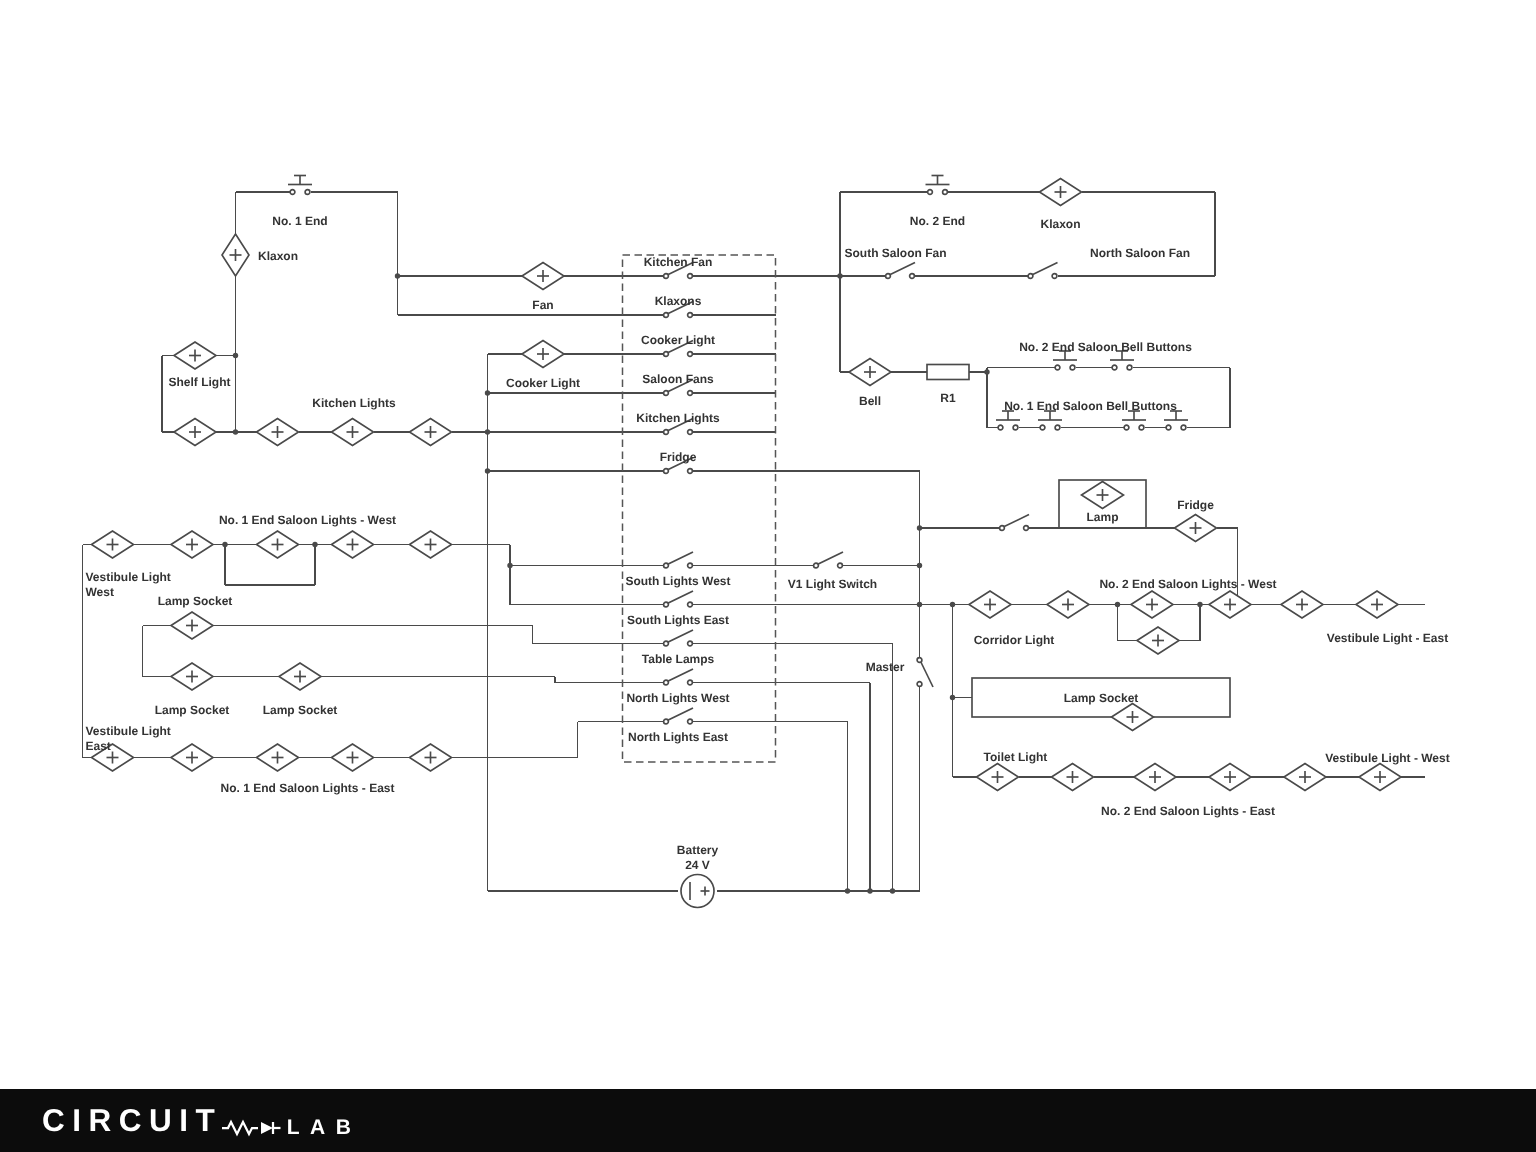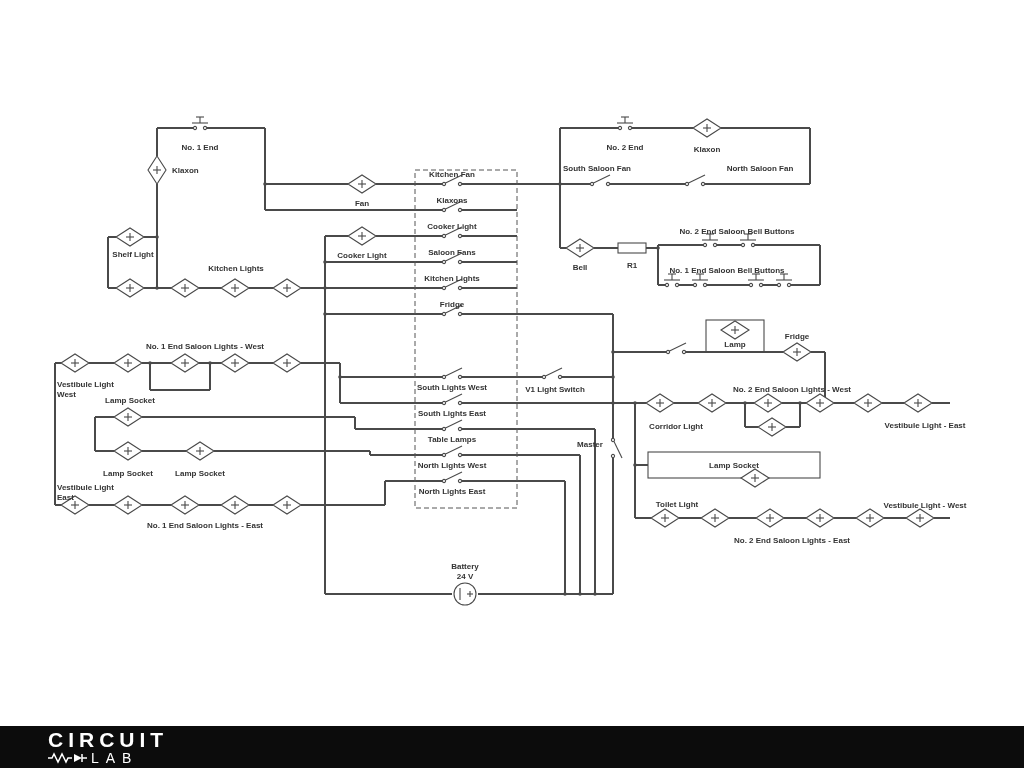--- a/index.html
+++ b/index.html
@@ -10,23 +10,23 @@
   .schematic text.ts{text-anchor:start;}
   .schematic text.tm{text-anchor:middle;}
   .wires line{stroke:#4a4a4a;stroke-width:1.1;shape-rendering:crispEdges;}
   .comp{stroke:#4a4a4a;stroke-width:1.1;fill:none;}
   .comp .pad{fill:#fff;}
   .dots circle{fill:#4a4a4a;stroke:none;}
   .boxrect{stroke:#4a4a4a;stroke-width:1.1;fill:none;}
   .dashedbox{stroke:#555;stroke-width:1;fill:none;stroke-dasharray:5 3;}
   .footer{position:absolute;left:0;top:726px;width:1024px;height:42px;background:#0c0c0c;color:#fff;
     display:flex;align-items:center;}
-  .logo{margin-left:48px;display:flex;flex-direction:column;line-height:1;}
+  .logo{margin-left:28px;display:flex;line-height:1;}
   .logo-top{font-size:21px;font-weight:bold;letter-spacing:5px;}
-  .logo-bottom{display:flex;align-items:center;gap:3px;font-size:14px;font-weight:normal;letter-spacing:7px;margin-top:1px;}
+  .logo-bottom{display:flex;align-items:flex-end;gap:3px;font-size:14px;font-weight:bold;letter-spacing:7px;margin-top:1px;}
   .meta{margin-left:46px;font-size:13px;line-height:1.4;}
   .author{font-style:italic;}
   .title{font-weight:bold;}
 </style>
 </head>
 <body>
 
 <div class="page">
 
 <svg class="schematic" width="1024" height="726" viewBox="0 0 1024 726">

